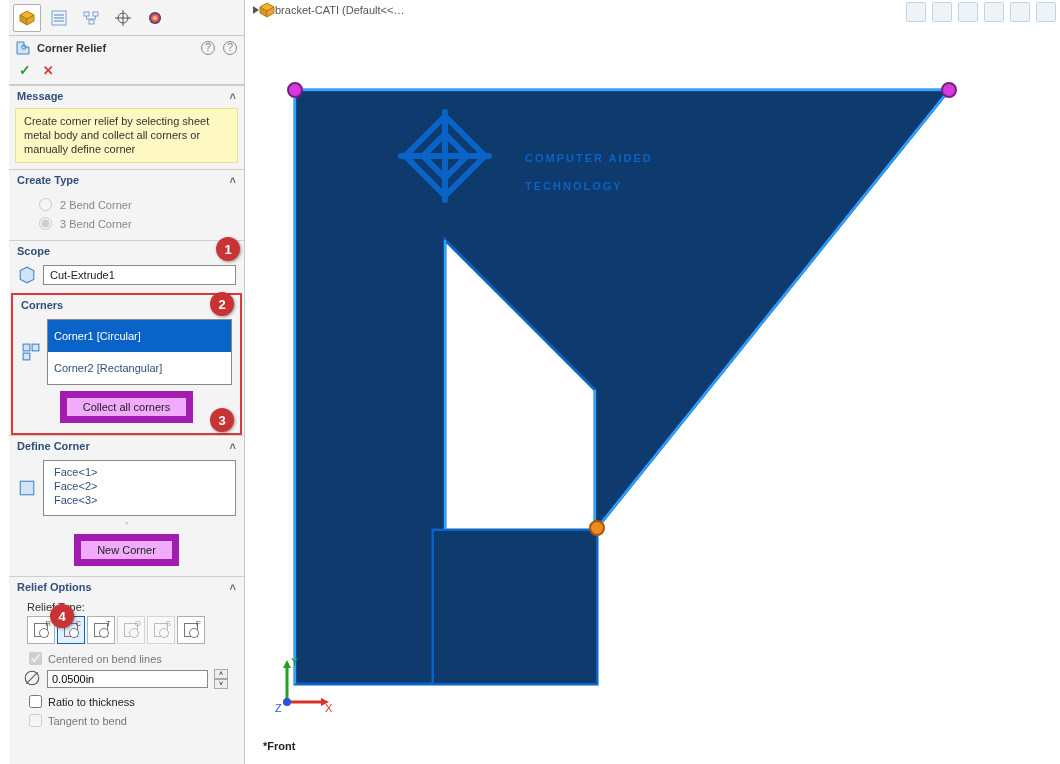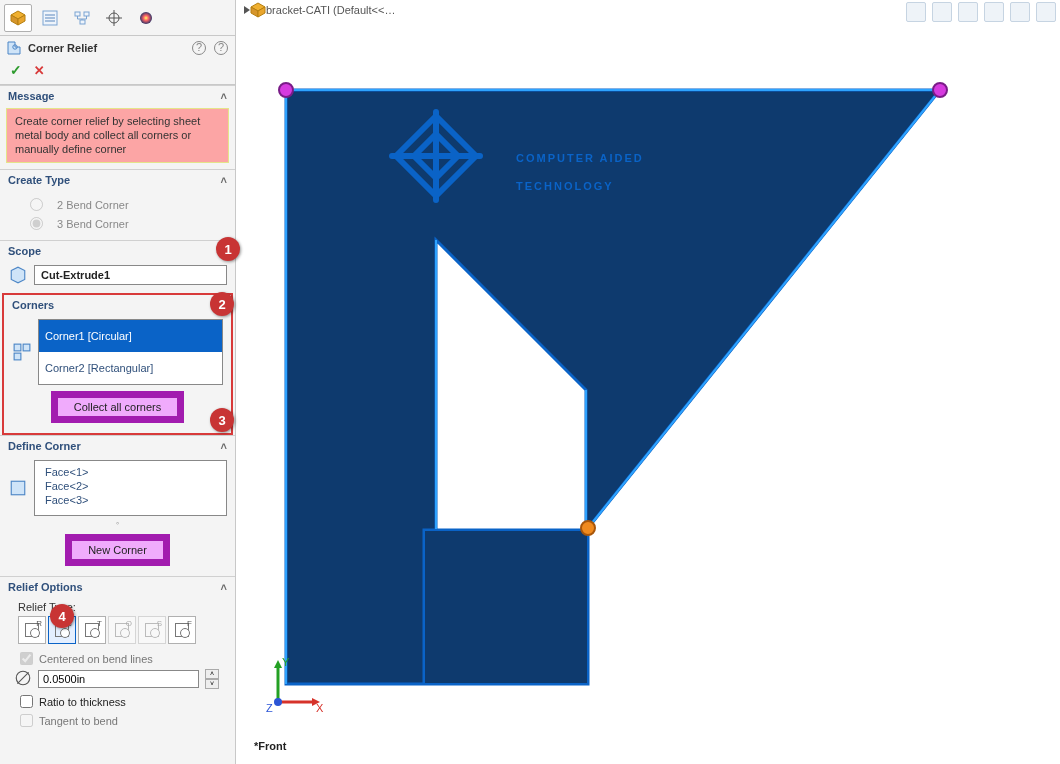--- a/index.html
+++ b/index.html
@@ -1,43 +1,43 @@
 <!DOCTYPE html>
 <html><head>
 <meta charset="utf-8">
 <style>
 * { box-sizing: border-box; margin: 0; padding: 0; font-family: "Segoe UI", Tahoma, sans-serif; font-size: 11px; }
 body { width: 1060px; height: 764px; background: #fff; display: flex; overflow: hidden; position: relative; }
 
 
-.panel { width: 236px; height: 100%; border-right: 1px solid #c8c8c8; display: flex; flex-direction: column; background: #f4f4f4; }
+.panel { width: 236px; height: 100%; border-right: 1px solid #c8c8c8; display: flex; flex-direction: column; background: #f4f4f4; margin-left: 9px; }
 .tabbar { height: 36px; display: flex; align-items: center; padding: 2px 4px; border-bottom: 1px solid #c8c8c8; gap: 4px; }
 .tabbar .tab { width: 28px; height: 28px; display: flex; align-items: center; justify-content: center; border: 1px solid transparent; border-radius: 2px; }
 .tabbar .tab.active { background: #fff; border-color: #b0b0b0; }
 .feature-icon { width: 16px; height: 16px; }
 .titlebar { display: flex; align-items: center; gap: 6px; padding: 4px 6px 2px 6px; }
 .titlebar .title { font-weight: 600; color: #333; flex: 1; }
 .titlebar .help { width: 16px; height: 16px; color: #6a6a6a; }
 .confirmbar { display: flex; align-items: center; gap: 12px; padding: 4px 10px 6px 10px; border-bottom: 1px solid #c8c8c8; }
 .confirmbar .chk { color: #2e9b2e; font-size: 14px; font-weight: bold; }
 .confirmbar .xmk { color: #d83a3a; font-size: 13px; font-weight: bold; }
 
 .section { border-top: 1px solid #d0d0d0; }
 .section-hdr { display: flex; align-items: center; justify-content: space-between; padding: 4px 8px; color: #30507b; font-weight: 600; cursor: default; }
 .section-hdr .caret { color: #6a6a6a; }
 .section-body { padding: 4px 8px 8px 8px; }
-.msg-body { background: #fca5a5; border: 1px solid #e4e48a; padding: 6px 8px; margin: 2px 6px 6px 6px; color: #333; line-height: 1.25; }
-
-.radio-row { display: flex; align-items: center; gap: 14px; padding: 4px 0 2px 22px; color: #888; }
+.msg-body { background: #fef9c3; border: 1px solid #e4e48a; padding: 6px 8px; margin: 2px 6px 6px 6px; color: #333; line-height: 1.25; }
+
+.radio-row { display: flex; align-items: center; gap: 8px; padding: 4px 0 2px 22px; color: #888; }
 .radio-row input { accent-color: #888; }
 .radio-row label { color: #888; }
 
 .field-row { display: flex; align-items: center; gap: 6px; }
 .field-row .slot-icon { width: 20px; height: 20px; flex: 0 0 auto; display:flex; align-items:center; justify-content:center; }
-.textbox { flex: 1; background: #fff; border: 1px solid #888; padding: 3px 6px; color: #222; font-weight: bold; }
+.textbox { flex: 1; background: #fff; border: 1px solid #888; padding: 3px 6px; color: #222; }
 .listbox { flex: 1; min-height: 38px; background: #fff; border: 1px solid #888; overflow-y: auto; }
 .listbox .li { padding: 10px 6px; color: #30507b; }
 .listbox .li.sel { background: #0a63c7; color: #fff; }
 .btn { display: block; margin: 6px auto 2px auto; padding: 3px 16px; background: #f0abfc; border: 7px solid #a21caf; color: #222; }
 .facebox { background: #fff; border: 1px solid #888; padding: 4px 6px; min-height: 56px; color: #30507b; }
 .facebox div { padding: 1px 4px; }
 .sub-label { padding: 0 0 3px 10px; color: #333; }
 
 .relief-row { display: flex; gap: 2px; padding: 0 0 6px 10px; }
 .relief-btn { width: 28px; height: 28px; border: 1px solid #b0b0b0; background: #fff; display:flex; align-items:center; justify-content:center; position: relative; }

